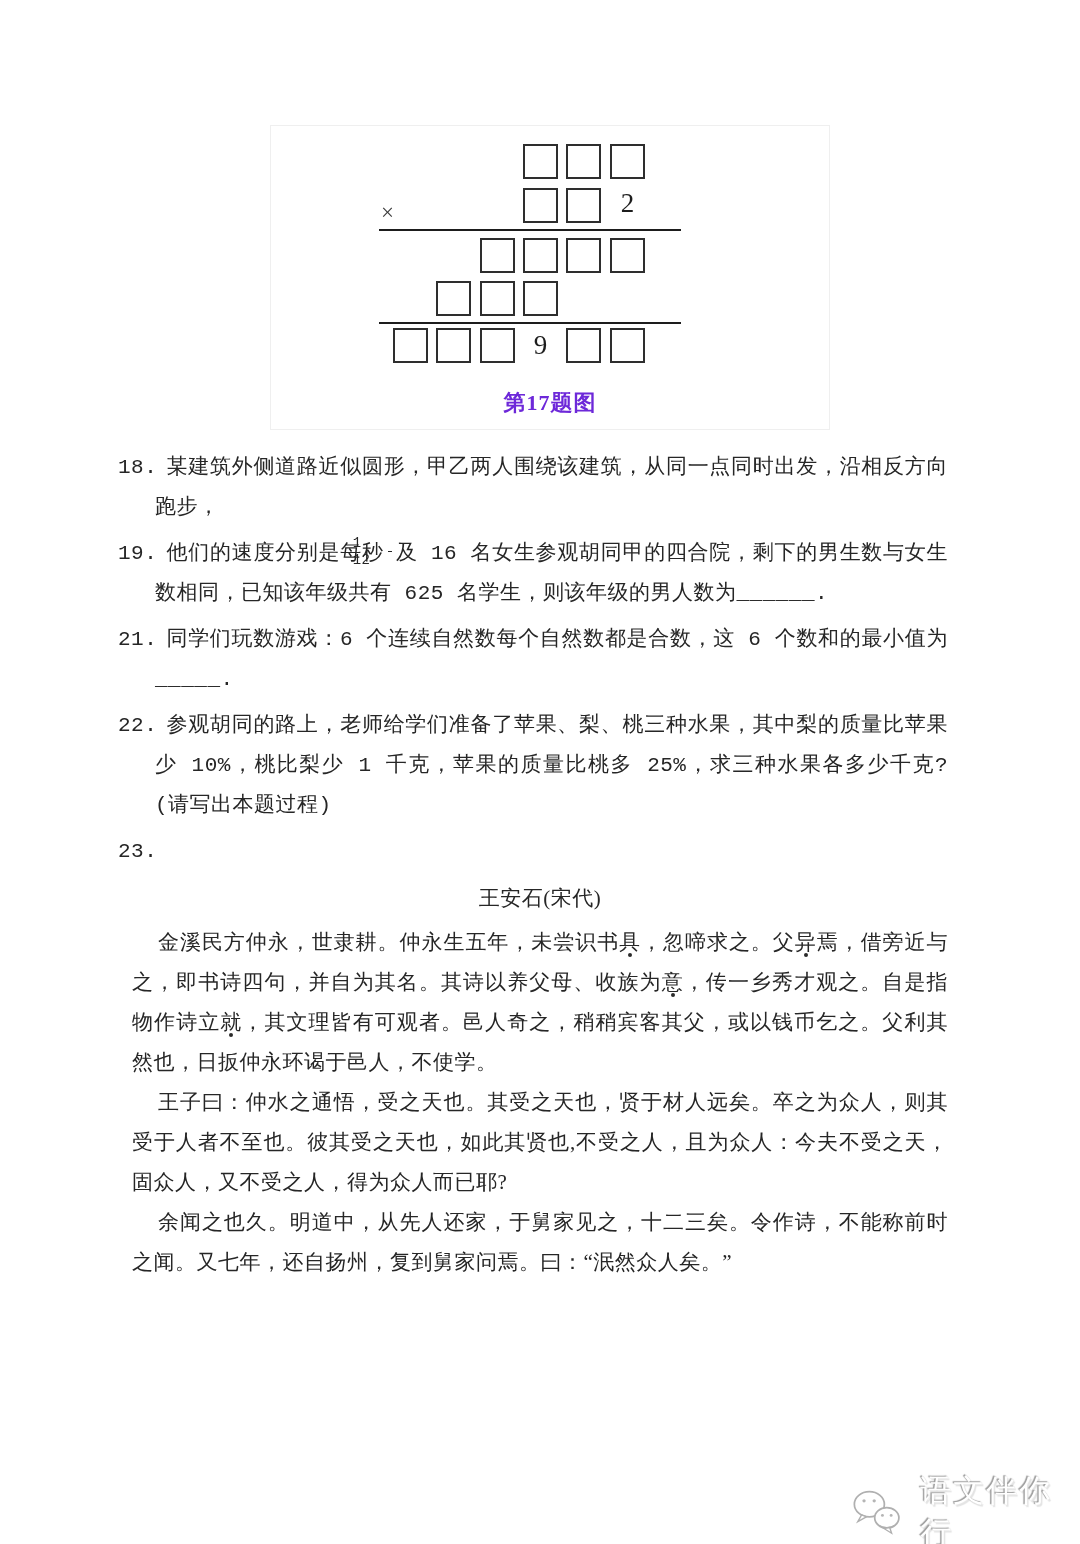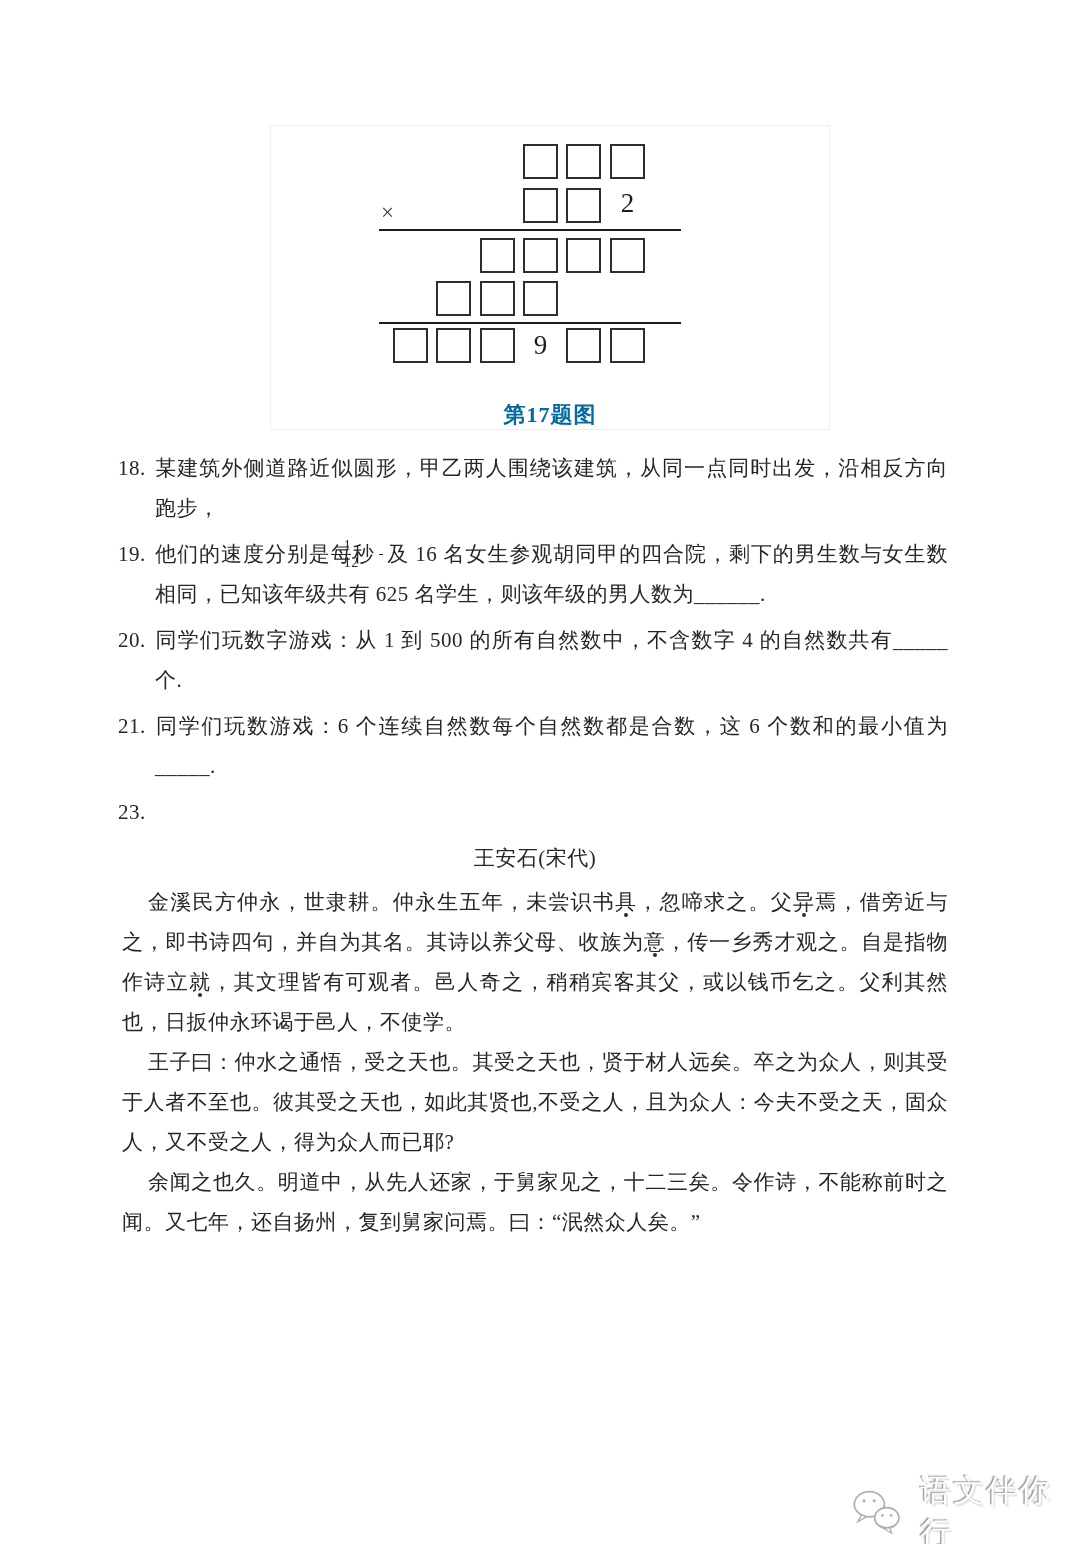--- a/index.html
+++ b/index.html
@@ -8,33 +8,33 @@
 
   
   .fig{position:absolute;left:270px;top:125px;width:558px;height:303px;
        background:#fff;border:1px solid #efefef;}
   .bx{position:absolute;width:35px;height:35px;box-sizing:border-box;
       border:2px solid #2e2e2e;background:#fff;}
   .mulline{position:absolute;left:108px;width:302px;height:2px;background:#1d1d1d;}
   .figdigit{position:absolute;width:35px;height:35px;line-height:35px;text-align:center;
             font-size:27px;color:#1d1d1d;}
   .times{position:absolute;left:110px;top:74px;font-size:23px;color:#3a3a3a;}
-  .caption{position:absolute;left:0;top:274px;width:100%;text-align:center;
-           font-size:22px;font-weight:700;color:#0369a1;letter-spacing:1px;}
+  .caption{position:absolute;left:0;top:262px;width:100%;text-align:center;
+           font-size:22px;font-weight:700;color:#6d28d9;letter-spacing:1px;}
 
   
   .content{position:absolute;left:118px;top:448px;width:830px;
            font-size:21px;line-height:40px;text-align:justify;letter-spacing:.5px;}
-  .q{padding-left:37px;text-indent:-37px;margin:0 0 6px 0;}
+  .q{padding-left:37px;text-indent:-37px;margin:0 0 6px 0;font-family:Liberation Mono, monospace;}
   .qcont{padding-left:37px;margin:0 0 6px 0;}
   .qnum{margin-right:9px;}
   .frac{display:inline-flex;flex-direction:column;align-items:center;vertical-align:middle;
         line-height:1.15;font-size:14px;margin:0 4px;position:relative;top:-2px;}
   .frac .den{border-top:1.5px solid #262626;padding:0 2px;}
-  .essay{margin-left:4px;margin-top:2px;}
+  .essay{margin-left:14px;margin-top:2px;}
   .essay-title{text-align:center;margin:0 0 4px 0;}
   .essay p{margin:0;text-indent:26px;}
   .emph{position:relative;}
   .emph::after{content:"";position:absolute;left:50%;transform:translateX(-50%);
                bottom:-3px;width:4px;height:4px;border-radius:50%;background:#2b2b2b;}
 
   
   .wm{position:absolute;left:850px;top:1470px;display:flex;align-items:center;gap:16px;justify-content:center;}
   .wm-text{font-family:"Liberation Sans","DejaVu Sans",sans-serif;font-size:31px;
            letter-spacing:2px;color:#ffffff;
@@ -82,28 +82,28 @@
       <span class="qnum">18.</span><span>某建筑外侧道路近似圆形，甲乙两人围绕该建筑，从同一点同时出发，沿相反方向跑步，</span>
     </div>
 
     <div class="q">
       <span class="qnum">19.</span><span>他们的速度分别是每秒</span><span class="frac">
           <span class="num">1</span>
           <span class="den">12</span>
         </span><span>及 16 名女生参观胡同甲的四合院，剩下的男生数与女生数相同，已知该年级共有 625 名学生，则该年级的男人数为______.</span>
     </div>
 
-    <div class="q">
-      <span class="qnum">20.</span><span>同学们玩数字游戏：从 1 到 500 的所有自然数中，不含数字 4 的自然数共有_____个.</span>
-    </div>
 
     <div class="q">
       <span class="qnum">21.</span><span>同学们玩数游戏：6 个连续自然数每个自然数都是合数，这 6 个数和的最小值为_____.</span>
     </div>
 
+    <div class="q">
+      <span class="qnum">22.</span><span>参观胡同的路上，老师给学们准备了苹果、梨、桃三种水果，其中梨的质量比苹果少 10%，桃比梨少 1 千克，苹果的质量比桃多 25%，求三种水果各多少千克?(请写出本题过程)</span>
+    </div>
 
     <div class="q">
       <span class="qnum">23.</span>
     </div>
 
     <div class="essay">
       <div class="essay-title">王安石(宋代)</div>
       <p><span>金溪民方仲永，世隶耕。仲永生五年，未尝识书</span><span class="emph">具</span><span>，忽啼求之。父</span><span class="emph">异</span><span>焉，借旁近与之，即书诗四句，并自为其名。其诗以养父母、收族为</span><span class="emph">意</span><span>，传一乡秀才观之。自是指物作诗立</span><span class="emph">就</span><span>，其文理皆有可观者。邑人奇之，稍稍宾客其父，或以钱币乞之。父利其然也，日扳仲永环谒于邑人，不使学。</span></p>
       <p>王子曰：仲水之通悟，受之天也。其受之天也，贤于材人远矣。卒之为众人，则其受于人者不至也。彼其受之天也，如此其贤也,不受之人，且为众人：今夫不受之天，固众人，又不受之人，得为众人而已耶?</p>
       <p>余闻之也久。明道中，从先人还家，于舅家见之，十二三矣。令作诗，不能称前时之闻。又七年，还自扬州，复到舅家问焉。曰：“泯然众人矣。”</p>

